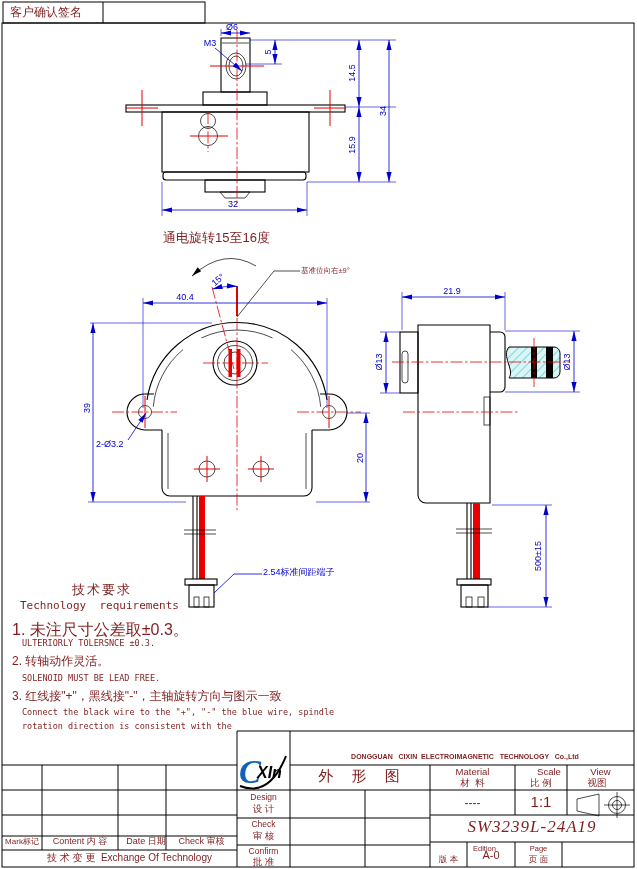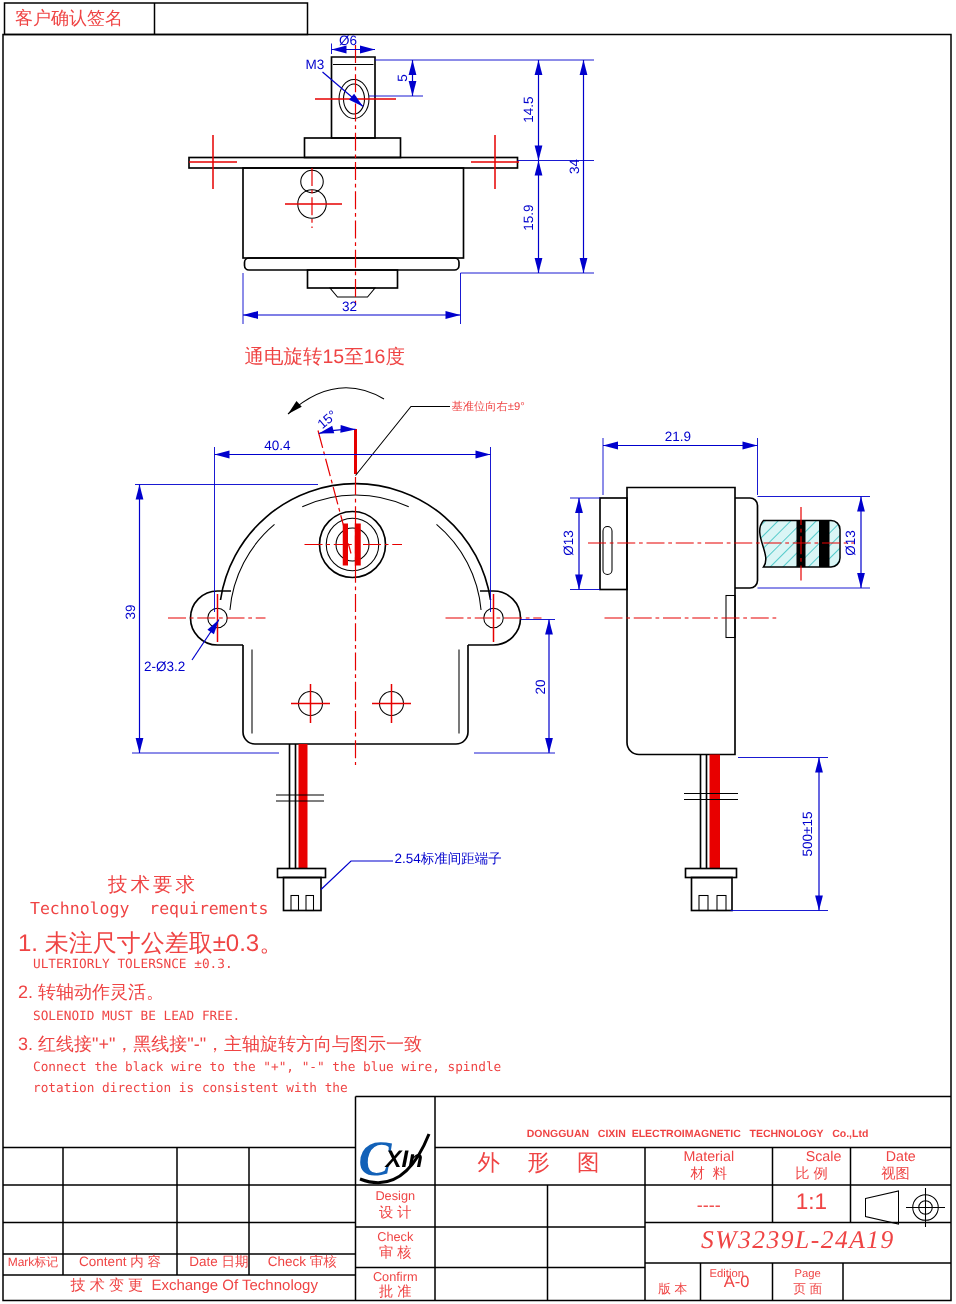--- a/index.html
+++ b/index.html
@@ -10,21 +10,21 @@
   .k  {stroke:#000;fill:none;stroke-width:1.1;}
   .kt {stroke:#000;fill:none;stroke-width:0.7;}
   .d  {stroke:#0000cd;fill:none;stroke-width:0.8;}
   .de {stroke:#0000cd;fill:none;stroke-width:0.6;}
   .c  {stroke:#e60000;fill:none;stroke-width:0.8;stroke-dasharray:12 2.5 2.5 2.5;}
   .cs {stroke:#e60000;fill:none;stroke-width:1;}
   .rw {fill:#e80000;stroke:none;}
   .tb {stroke:#000;stroke-width:1;fill:none;}
   text.dim{fill:#0000cd;font:9px "Liberation Sans",sans-serif;}
   
-  .t{position:absolute;color:#ef4444;white-space:pre;line-height:1.1;}
+  .t{position:absolute;color:#7f1d1d;white-space:pre;line-height:1.1;}
   .mono{font-family:"DejaVu Sans Mono","Liberation Mono",monospace;}
   .blue{color:#0000cd;}
   .ctr{text-align:center;}
 </style>
 </head>
 <body>
 
 <div class="page">
 
 <svg width="637" height="869" viewBox="0 0 637 869">
@@ -266,21 +266,21 @@
 <div class="t ctr" style="left:295px;top:768px;width:135px;font-size:15px;letter-spacing:7px;">外 形 图</div>
 
 <div class="t ctr" style="left:430px;top:767px;width:85px;font-size:9.5px;">Material</div>
 <div class="t ctr" style="left:430px;top:778px;width:85px;font-size:9.5px;">材  料</div>
 <div class="t ctr" style="left:430px;top:797px;width:85px;font-size:12px;">----</div>
 
 <div class="t ctr" style="left:515px;top:767px;width:68px;font-size:9.5px;">Scale</div>
 <div class="t ctr" style="left:515px;top:778px;width:52px;font-size:9.5px;">比 例</div>
 <div class="t ctr" style="left:515px;top:794px;width:52px;font-size:15px;">1:1</div>
 
-<div class="t ctr" style="left:567px;top:767px;width:67px;font-size:9.5px;">Date</div>
+<div class="t ctr" style="left:567px;top:767px;width:67px;font-size:9.5px;">View</div>
 <div class="t ctr" style="left:567px;top:778px;width:60px;font-size:9.5px;">视图</div>
 
 <div class="t ctr" style="left:237px;top:793px;width:53px;font-size:8.5px;">Design</div>
 <div class="t ctr" style="left:237px;top:804px;width:53px;font-size:9.5px;">设 计</div>
 <div class="t ctr" style="left:237px;top:820px;width:53px;font-size:8.5px;">Check</div>
 <div class="t ctr" style="left:237px;top:831px;width:53px;font-size:9.5px;">审 核</div>
 <div class="t ctr" style="left:237px;top:847px;width:53px;font-size:8.5px;">Confirm</div>
 <div class="t ctr" style="left:237px;top:857px;width:53px;font-size:9.5px;">批 准</div>
 
 <div class="t ctr" style="left:430px;top:818px;width:204px;font-size:17px;font-style:italic;font-family:'Liberation Serif',serif;letter-spacing:1px;">SW3239L-24A19</div>

